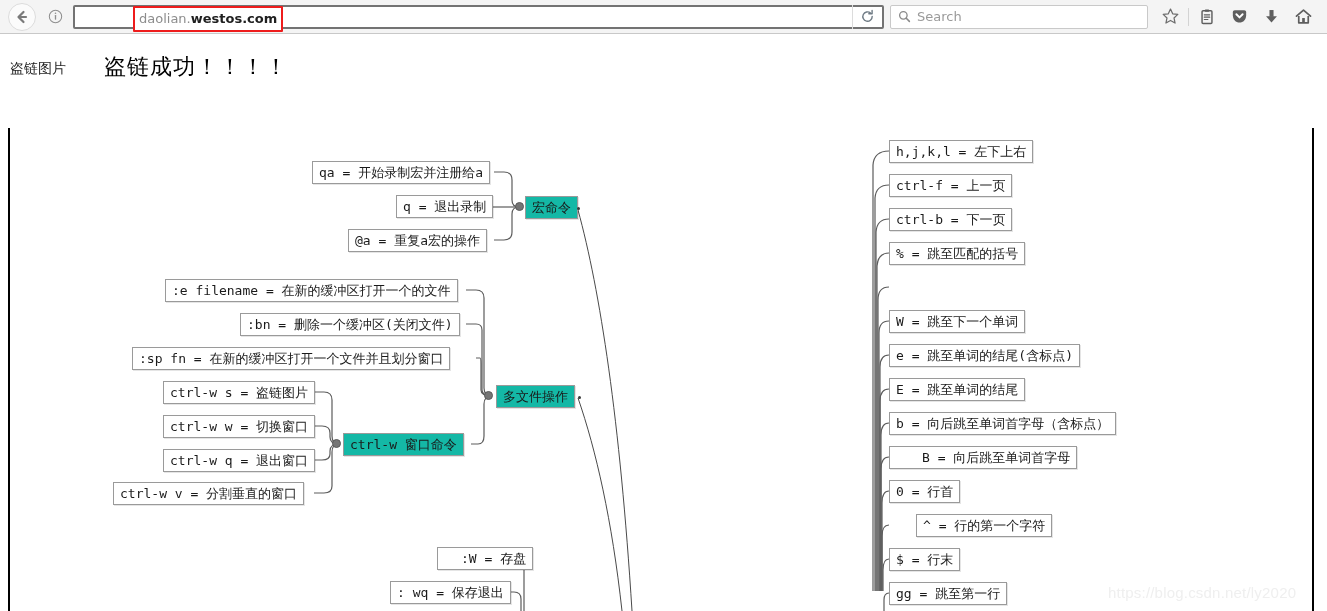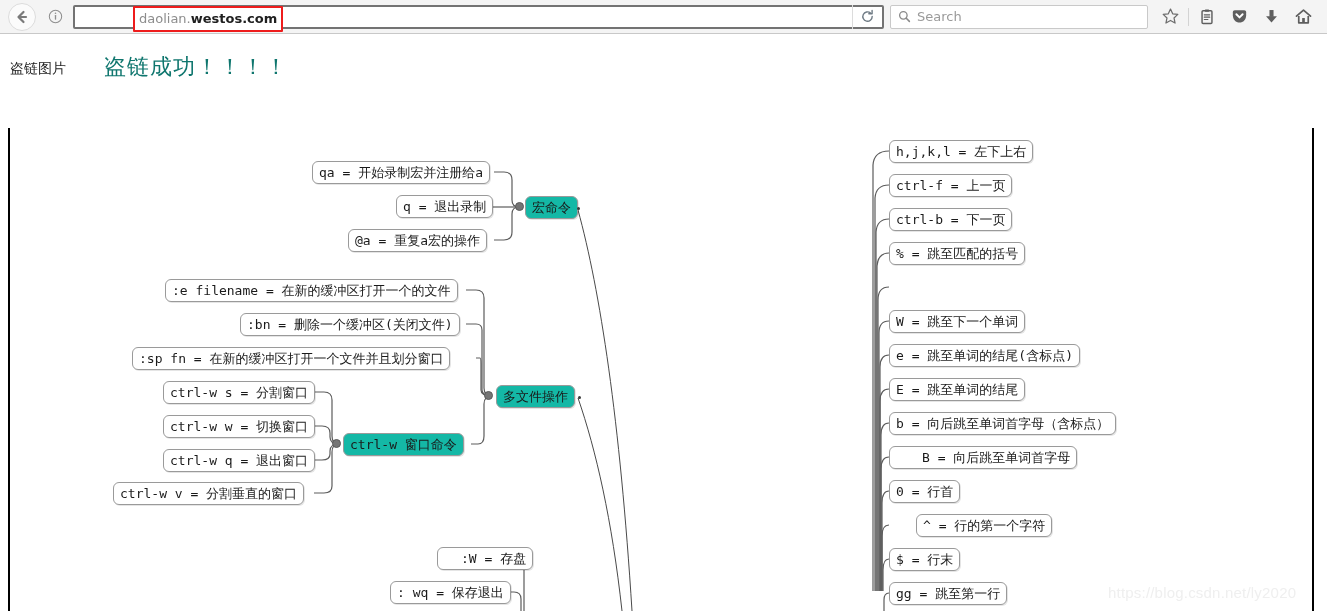--- a/index.html
+++ b/index.html
@@ -101,21 +101,21 @@
     background: #ffffff;
   }
   #hotlink-label {
     position: absolute; left: 10px; top: 26px;
     font-family: "DejaVu Sans", sans-serif;
     font-size: 14px; color: #1d1d1d;
   }
   #hotlink-success {
     position: absolute; left: 104px; top: 18px;
     font-family: "DejaVu Sans", sans-serif;
-    font-size: 22px; color: #0f766e;
+    font-size: 22px; color: #000000;
     letter-spacing: 1px;
     white-space: nowrap;
   }
 
   
   #mindmap {
     position: absolute; left: 0; top: 120px;
     width: 1327px; height: 491px;
     background: #ffffff;
     overflow: hidden;
@@ -125,21 +125,21 @@
     width: 2px; height: 483px; background: #000000;
   }
   #mm-border-right {
     position: absolute; left: 1312px; top: 8px;
     width: 2px; height: 483px; background: #000000;
   }
 
   .node {
     position: absolute;
     border: 1px solid #9a9a9a;
-    border-radius: 6px;
+    border-radius: 0;
     background: #ffffff;
     height: 23px;
     line-height: 21px;
     padding: 0 6px;
     font-family: "DejaVu Sans Mono", "Liberation Mono", monospace;
     font-size: 13px;
     color: #1a1a1a;
     white-space: nowrap;
     box-shadow: 1px 1px 0 rgba(0,0,0,0.10);
   }
@@ -311,21 +311,21 @@
   <div class="node cjk-mix" style="left:396px; top:75px;">q = 退出录制</div>
   <div class="node cjk-mix" style="left:348px; top:109px;">@a = 重复a宏的操作</div>
   <div class="bullet" style="left:515px; top:82px;"></div>
   <div class="node branch" style="left:525px; top:76px;">宏命令</div>
   <div class="tip" style="left:577px; top:87px;"></div>
 
   <div class="node cjk-mix" style="left:165px; top:159px;">:e filename = 在新的缓冲区打开一个的文件</div>
   <div class="node cjk-mix" style="left:240px; top:193px;">:bn = 删除一个缓冲区(关闭文件)</div>
   <div class="node cjk-mix" style="left:132px; top:227px;">:sp fn = 在新的缓冲区打开一个文件并且划分窗口</div>
 
-  <div class="node cjk-mix" style="left:163px; top:261px;">ctrl-w s = 分割窗口</div>
+  <div class="node cjk-mix" style="left:163px; top:261px;">ctrl-w s = 盗链图片</div>
   <div class="node cjk-mix" style="left:163px; top:295px;">ctrl-w w = 切换窗口</div>
   <div class="node cjk-mix" style="left:113px; top:362px;">ctrl-w v = 分割垂直的窗口</div>
   <div class="node cjk-mix" style="left:163px; top:329px;">ctrl-w q = 退出窗口</div>
 
   <div class="bullet" style="left:332px; top:319px;"></div>
   <div class="node branch cjk-mix" style="left:343px; top:313px;">ctrl-w 窗口命令</div>
 
   <div class="bullet" style="left:484px; top:271px;"></div>
   <div class="node branch" style="left:496px; top:265px;">多文件操作</div>
   <div class="tip" style="left:578px; top:276px;"></div>

